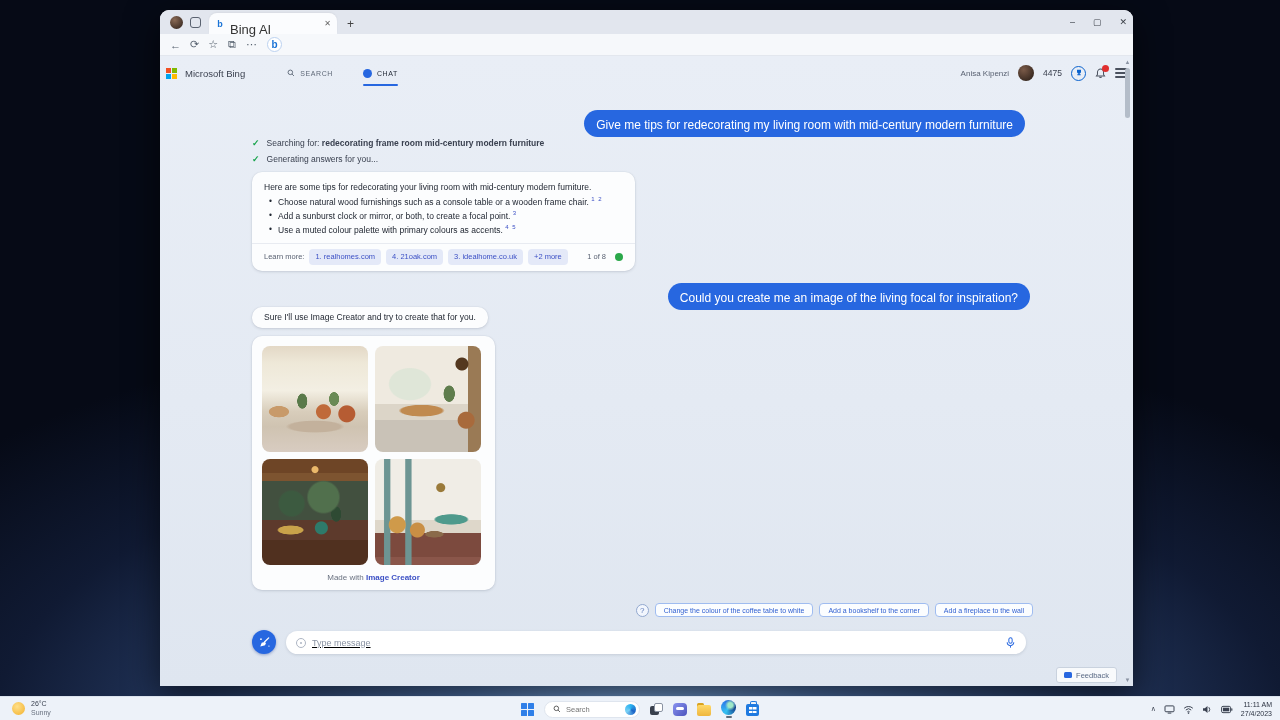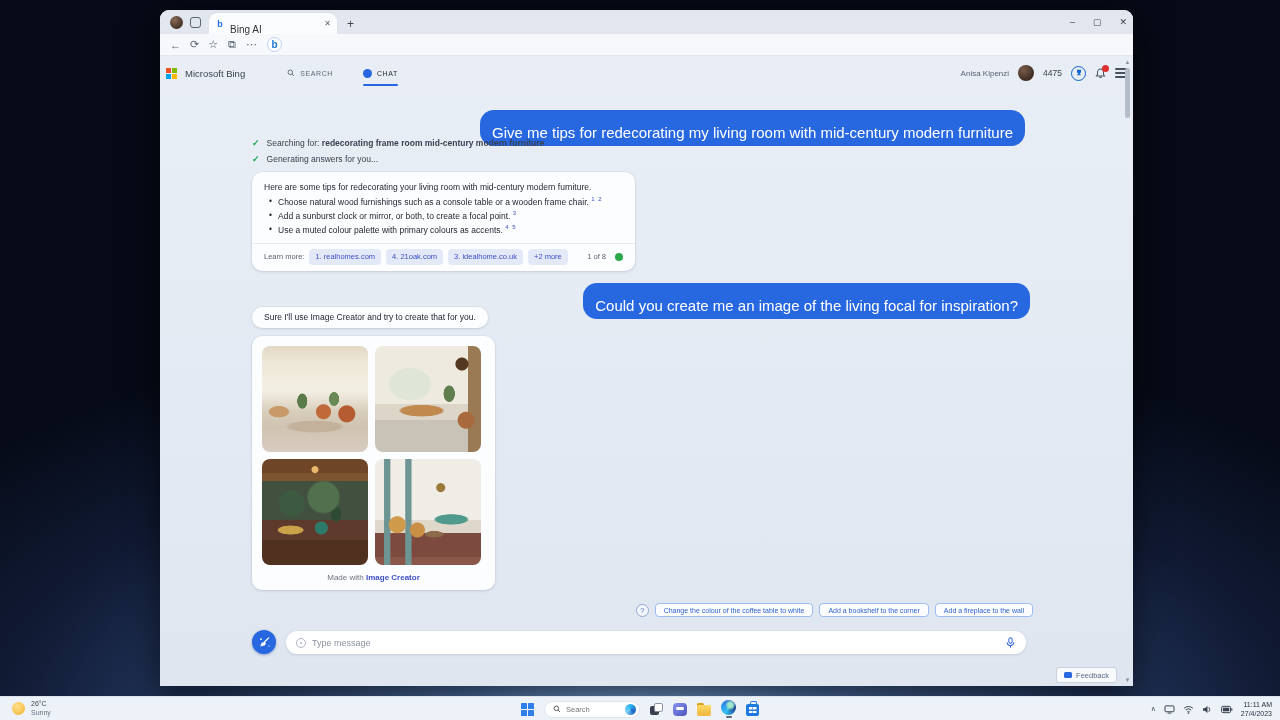--- a/index.html
+++ b/index.html
@@ -15,21 +15,21 @@
   .titlebar { height:24px; background:#e2e6ee; border-radius:9px 9px 0 0;
               display:flex; align-items:flex-end; padding:0 6px; position:relative; }
   .tb-left { display:flex; align-items:center; height:24px; gap:7px; padding-left:4px; }
   .avatar-sm { width:13px; height:13px; border-radius:50%;
                background:radial-gradient(circle at 35% 30%, #8a6a55, #2a1e18); }
   .tabactions { width:11px; height:11px; border:1.3px solid #5a6270; border-radius:3px; }
   .tab { width:128px; height:21px; margin-left:8px; background:#fbfcfe; border-radius:8px 8px 0 0;
          display:flex; align-items:center; padding:0 6px; gap:5px; box-shadow:0 -1px 2px rgba(0,0,0,.05); }
   .favicon-b { width:10px; height:10px; border-radius:3px; color:#1a73d6; font-weight:bold;
                font-size:9px; line-height:10px; text-align:center; }
-  .tab-title { font-size:10px; color:#333; flex:1; white-space:nowrap; overflow:hidden;margin-top:12px; }
+  .tab-title { font-size:13px; color:#333; flex:1; white-space:nowrap; overflow:hidden;margin-top:12px; }
   .tab-x { font-size:8px; color:#666; }
   .newtab { font-size:12px; color:#444; margin-left:10px; padding-bottom:3px; }
   .winctl { position:absolute; right:6px; top:0; height:24px; display:flex; align-items:center; gap:18px; }
   .winctl span { font-size:9px; color:#3a3f47; }
 
   .toolbar { height:22px; background:#f6f8fb; display:flex; align-items:center;
              padding:0 10px; gap:9px; border-bottom:1px solid #e3e7ee; }
   .nav-glyph { font-size:11px; color:#55606e; }
   .addr { flex:1; height:16px; background:#fff; border:1px solid #dde2ea; border-radius:8px;
           display:flex; align-items:center; gap:6px; padding:0 8px; }
@@ -59,22 +59,22 @@
                background:radial-gradient(circle at 35% 30%, #7a5a48, #241a14); }
   .pts { font-size:8.5px; color:#3c4250; }
   .reward-ring { width:15px; height:15px; border-radius:50%; border:1.6px solid #0b63ce;
                  display:flex; align-items:center; justify-content:center; }
   .bell-wrap { position:relative; }
   .badge { position:absolute; top:-3px; right:-3px; width:7px; height:7px; border-radius:50%; background:#e02f2f; }
   .hamb { width:12px; display:flex; flex-direction:column; gap:2.5px; }
   .hamb i { height:1.5px; background:#4a515e; border-radius:1px; }
 
   
-  .bubble { position:absolute; background:#2767e0; color:#fff; font-size:15px;
-            padding:14px 12px 5px; border-radius:14px; white-space:nowrap; }
+  .bubble { position:absolute; background:#2767e0; color:#fff; font-size:12px;
+            padding:8px 12px 5px; border-radius:14px; white-space:nowrap; }
   .statusline { position:absolute; left:92px; display:flex; gap:7px; align-items:center;
                 font-size:8.5px; color:#3a4150; }
   .chk { color:#16a34a; font-size:9px; font-weight:bold; }
   .card { position:absolute; background:#fcfdfe; border-radius:10px;
           box-shadow:0 1px 3px rgba(50,60,80,.16), 0 0 0 0.5px rgba(120,130,150,.08); }
   .anscard { left:92px; top:116px; width:383px; padding:9px 12px 0; font-size:8.5px; color:#222833; line-height:1.55; }
   .anscard ul { list-style:none; margin:1px 0 1px 4px; }
   .anscard li { padding-left:10px; position:relative; }
   .anscard li::before { content:"•"; position:absolute; left:1px; color:#222833; }
   sup.cite { font-size:6px; color:#3c50c5; letter-spacing:1px; vertical-align:super; }
@@ -128,21 +128,21 @@
   .helpc { width:13px; height:13px; border-radius:50%; border:1px solid #92a8cf; color:#5b79b8;
            font-size:8px; display:flex; align-items:center; justify-content:center; background:#f2f6fd; }
   .schip { border:1px solid #9fbcf0; color:#2f5fd0; background:#fbfdff; border-radius:4px;
            padding:2.5px 8px; font-size:7px; white-space:nowrap; }
 
   .broom { position:absolute; left:92px; top:574px; width:24px; height:24px; border-radius:50%;
            background:#2767e0; display:flex; align-items:center; justify-content:center;
            box-shadow:0 1px 3px rgba(30,60,150,.4); }
   .inputbar { position:absolute; left:126px; top:575px; width:740px; height:23px; background:#fff;
               border-radius:12px; display:flex; align-items:center; gap:6px; padding:0 10px;
-              box-shadow:0 1px 3px rgba(50,60,80,.15); }
+              box-shadow:0 1px 3px rgba(50,60,80,.15);text-decoration:underline; }
   .in-ico { width:10px; height:10px; border:1px solid #aeb6c4; border-radius:50%; position:relative; }
   .in-ico::after { content:""; position:absolute; left:3px; top:3px; width:2px; height:2px; background:#aeb6c4; border-radius:50%; }
   .inputbar input { flex:1; border:none; outline:none; font-size:9px; color:#333; background:transparent;
                     font-family:"Liberation Sans",sans-serif; }
   .inputbar input::placeholder { color:#8a93a3; }
 
   .feedback { position:absolute; top:611px; right:16px; height:16px; display:flex; align-items:center; gap:4px;
               border:1px solid #c9d2de; background:#f8fafc; border-radius:3px; padding:0 7px;
               font-size:7.5px; color:#5a6a85; }
   .fb-ico { width:8px; height:6px; background:#2767e0; border-radius:1.5px; position:relative; }

